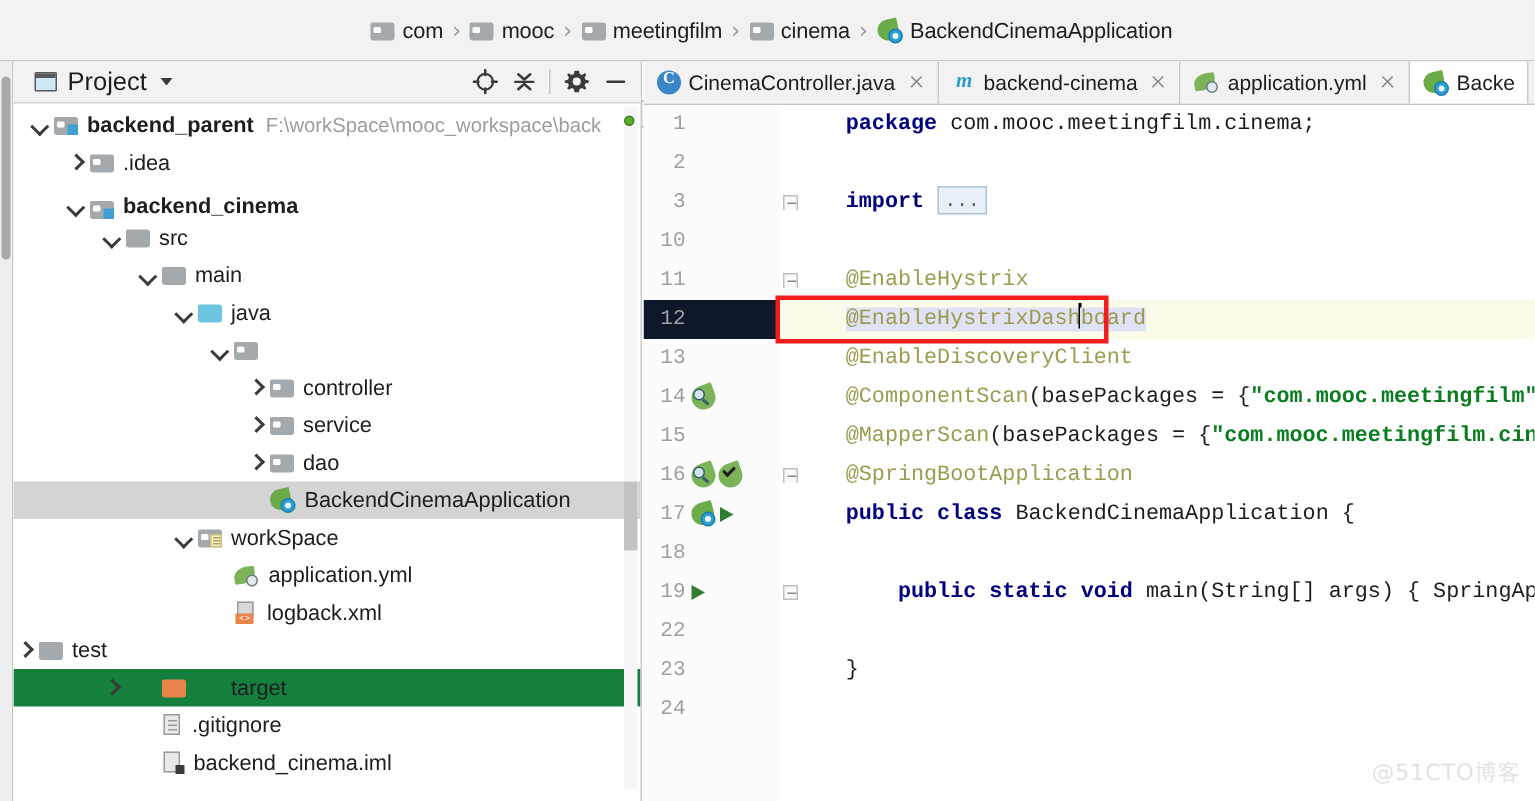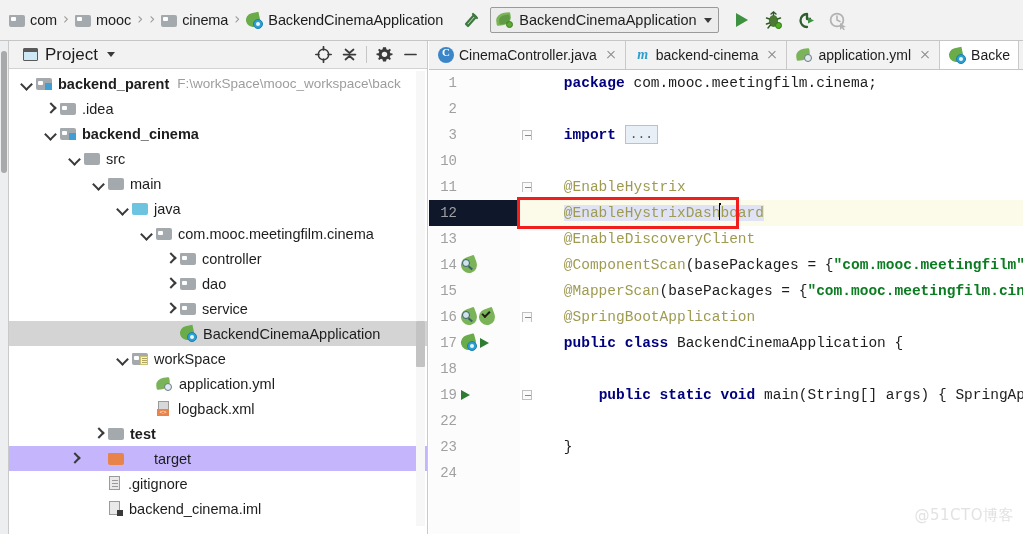--- a/index.html
+++ b/index.html
@@ -15,21 +15,21 @@
     position: relative;
     width: 1023px; height: 534px;
     background: #fff;
   }
 
   
   .topbar {
     position: absolute; left: 0; top: 0; width: 1023px; height: 41px;
     background: #f2f2f2;
     border-bottom: 1px solid #c5c5c5;
-    display: flex; align-items: center;
+    display: flex; align-items: center; flex-direction: column;
   }
   .topbar-left {
     display: flex; align-items: center; height: 41px;
     padding-left: 6px; flex: 0 0 auto;
   }
   .crumb {
     display: flex; align-items: center; height: 26px;
     padding: 0 3px; cursor: default;
   }
   .crumb-label {
@@ -158,21 +158,21 @@
   .proj-header-right { margin-left:auto; display:flex; align-items:center; }
   .vdiv { width:1px;height:17px;background:#c6c6c6;margin:0 4px; }
 
   
   .tree { position:relative; font-size:14.5px; color:#1d1d1d; padding-top:2px; }
   .trow {
     height:25px; display:flex; align-items:center; white-space:nowrap;
     cursor:default; position:relative;
   }
   .trow.sel { background:#d4d4d4; }
-  .trow.hl  { background:#c4b5fd;gap:24px; }
+  .trow.hl  { background:#15803d;gap:24px; }
   .twist { width:16px; height:16px; position:relative; flex:0 0 auto; margin-right:1px; }
   .twist.right::after{
     content:''; position:absolute; left:4px; top:3px; width:6px;height:6px;
     border-right:2px solid #3a3a3a; border-bottom:2px solid #3a3a3a;
     transform:rotate(-45deg);
   }
   .twist.down::after{
     content:''; position:absolute; left:3px; top:4px; width:7px;height:7px;
     border-right:2px solid #3a3a3a; border-bottom:2px solid #3a3a3a;
     transform:rotate(45deg);
@@ -320,20 +320,24 @@
         <div class="crumb">
           <span class="ic-folder"></span>
           <span class="crumb-label">com</span>
         </div>
         <span class="crumb-sep">›</span>
         <div class="crumb">
           <span class="ic-folder"></span>
           <span class="crumb-label">mooc</span>
         </div>
         <span class="crumb-sep">›</span>
+        <div class="crumb">
+          <span class="ic-folder"></span>
+          <span class="crumb-label">meetingfilm</span>
+        </div>
         <span class="crumb-sep">›</span>
         <div class="crumb">
           <span class="ic-folder"></span>
           <span class="crumb-label">cinema</span>
         </div>
         <span class="crumb-sep">›</span>
         <div class="crumb">
           <span class="ic-spring">
             <i class="leaf"></i>
             <i class="ball"></i>
@@ -435,21 +439,21 @@
             <i class="corner"></i>
           </span>
           <span class="tlabel bold">backend_parent</span>
           <span class="tpath">F:\workSpace\mooc_workspace\back</span>
         </div>
         <div class="trow" style="padding-left: 34px;">
           <span class="twist right"></span>
           <span class="ic-folder"></span>
           <span class="tlabel">.idea</span>
         </div>
-        <div class="trow" style="padding-left: 34px;">
+        <div class="trow" style="padding-left: 34px; align-items: flex-end;">
           <span class="twist down"></span>
           <span class="ic-folder ic-folder-mod">
             <i class="corner"></i>
           </span>
           <span class="tlabel bold">backend_cinema</span>
         </div>
         <div class="trow" style="padding-left: 58px;">
           <span class="twist down"></span>
           <span class="ic-folder ic-folder-plain"></span>
           <span class="tlabel">src</span>
@@ -460,36 +464,35 @@
           <span class="tlabel">main</span>
         </div>
         <div class="trow" style="padding-left: 106px;">
           <span class="twist down"></span>
           <span class="ic-folder ic-folder-java"></span>
           <span class="tlabel">java</span>
         </div>
         <div class="trow" style="padding-left: 130px;">
           <span class="twist down"></span>
           <span class="ic-folder"></span>
-          <span class="tlabel">com.mooc.meetingfilm.cinema</span>
         </div>
         <div class="trow" style="padding-left: 154px;">
           <span class="twist right"></span>
           <span class="ic-folder"></span>
           <span class="tlabel">controller</span>
         </div>
         <div class="trow" style="padding-left: 154px;">
           <span class="twist right"></span>
           <span class="ic-folder"></span>
-          <span class="tlabel">dao</span>
+          <span class="tlabel">service</span>
         </div>
         <div class="trow" style="padding-left: 154px;">
           <span class="twist right"></span>
           <span class="ic-folder"></span>
-          <span class="tlabel">service</span>
+          <span class="tlabel">dao</span>
         </div>
         <div class="trow sel" style="padding-left: 154px;">
           <span class="twist"></span>
           <span class="ic-spring">
             <i class="leaf"></i>
             <i class="ball"></i>
           </span>
           <span class="tlabel">BackendCinemaApplication</span>
         </div>
         <div class="trow" style="padding-left: 106px;">
@@ -512,21 +515,21 @@
           <span class="tlabel">application.yml</span>
         </div>
         <div class="trow" style="padding-left: 130px;">
           <span class="twist"></span>
           <span class="ic-xml">
             <i class="pg"></i>
             <i class="tg">&lt;&gt;</i>
           </span>
           <span class="tlabel">logback.xml</span>
         </div>
-        <div class="trow" style="padding-left: 82px; font-weight: bold;">
+        <div class="trow" style="">
           <span class="twist right"></span>
           <span class="ic-folder ic-folder-plain"></span>
           <span class="tlabel">test</span>
         </div>
         <div class="trow hl" style="padding-left: 58px;">
           <span class="twist right"></span>
           <span class="ic-folder ic-folder-target"></span>
           <span class="tlabel">target</span>
         </div>
         <div class="trow" style="padding-left: 82px;">

